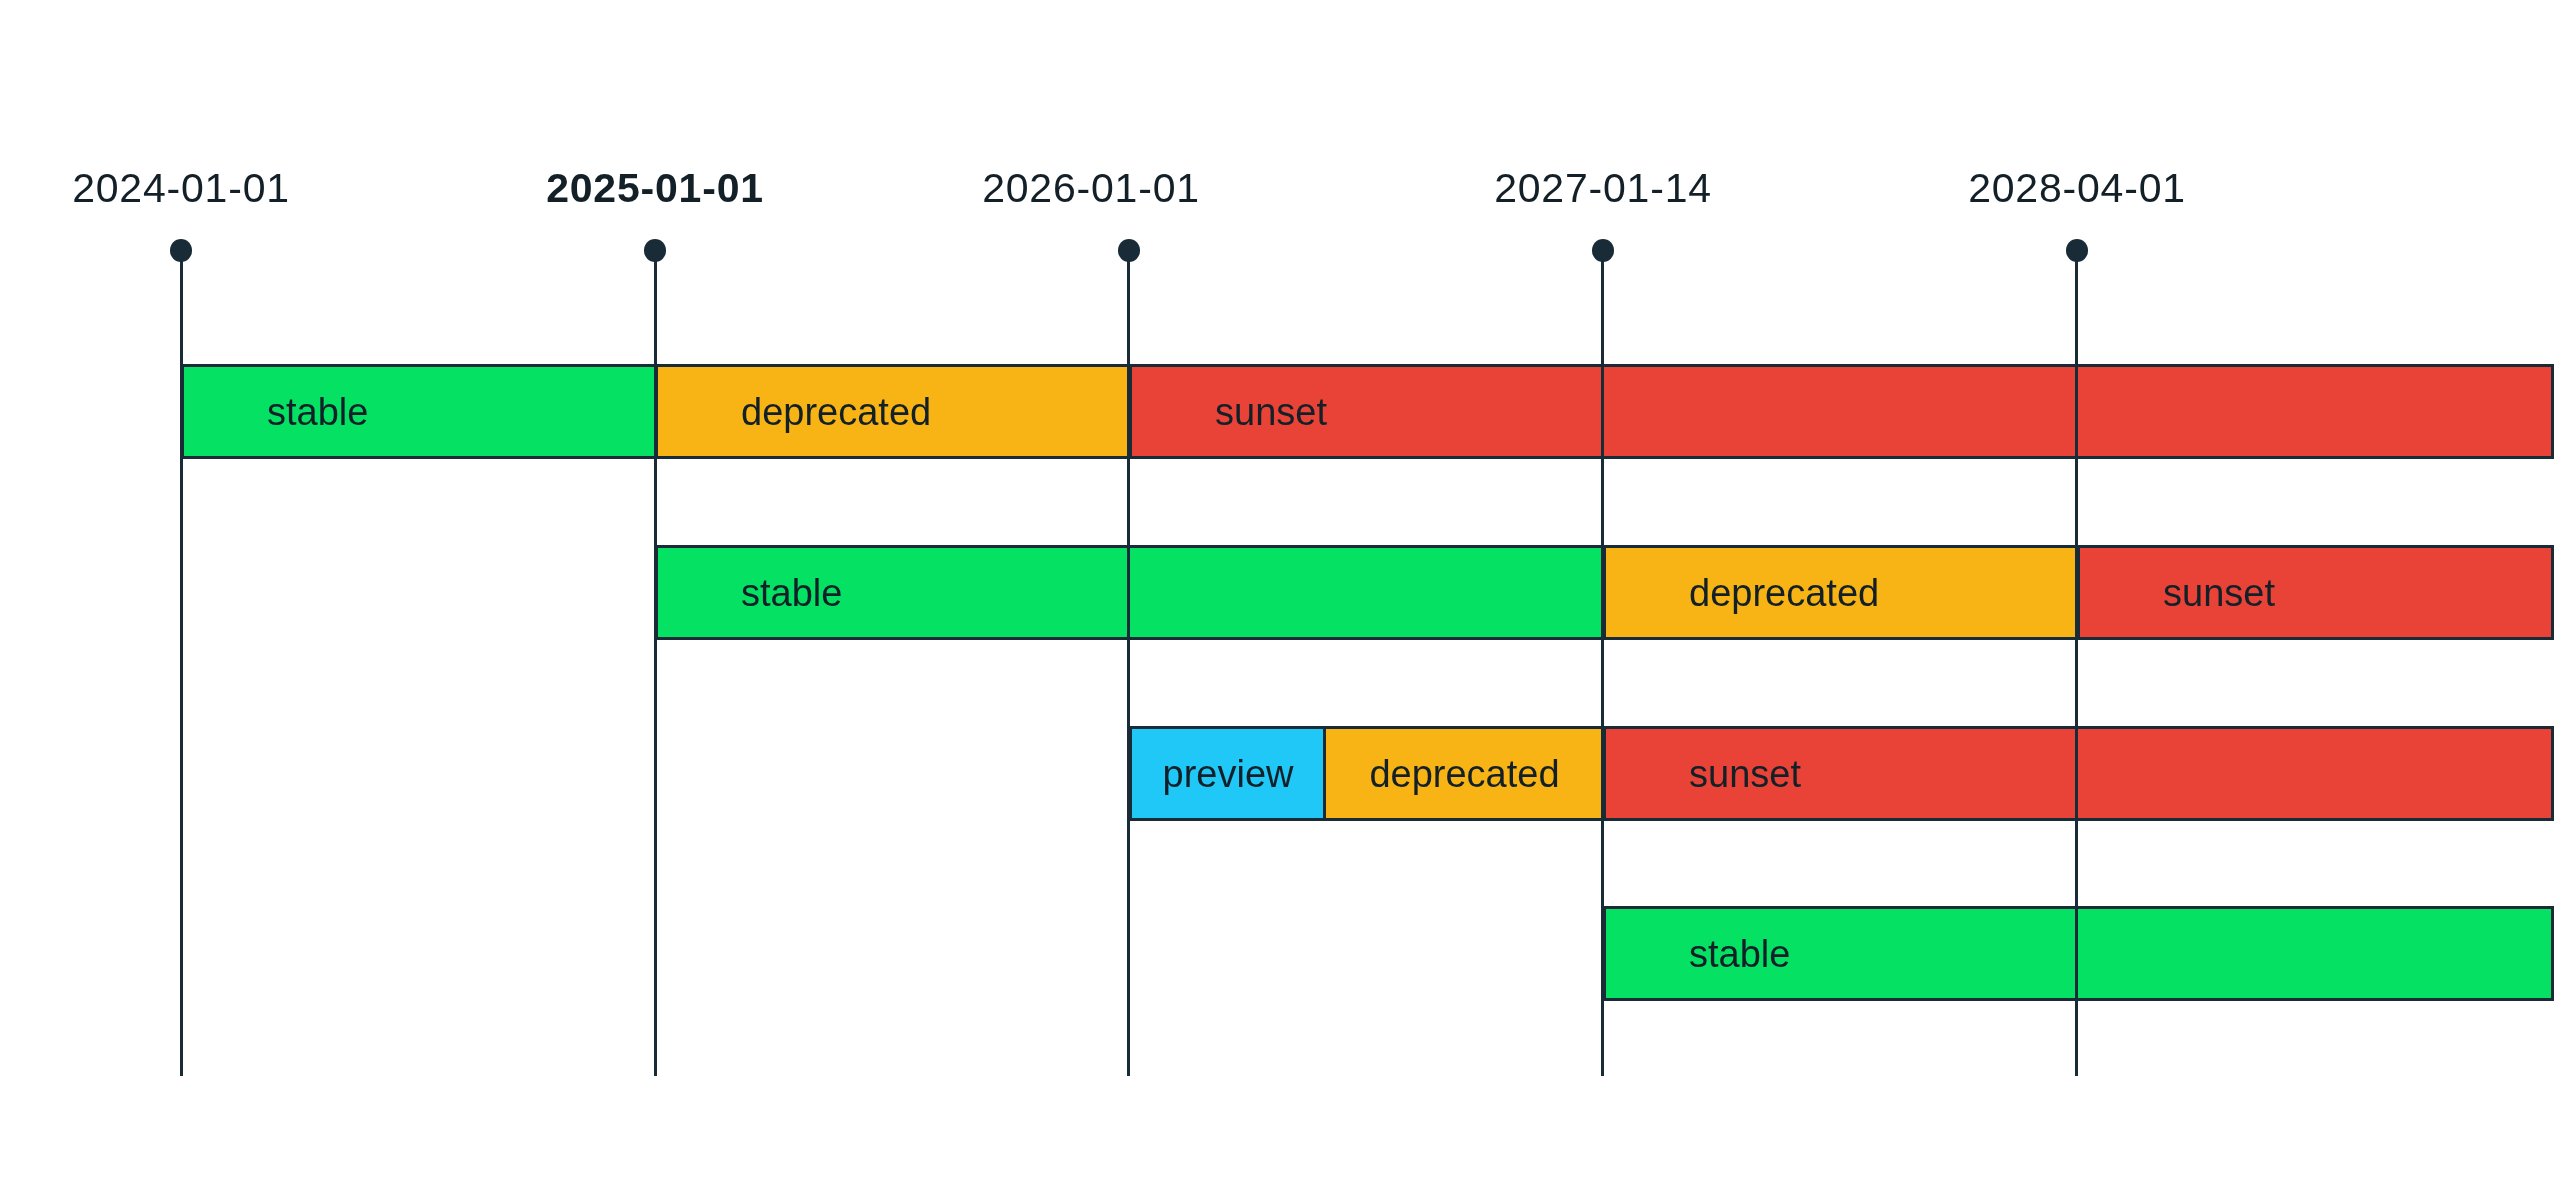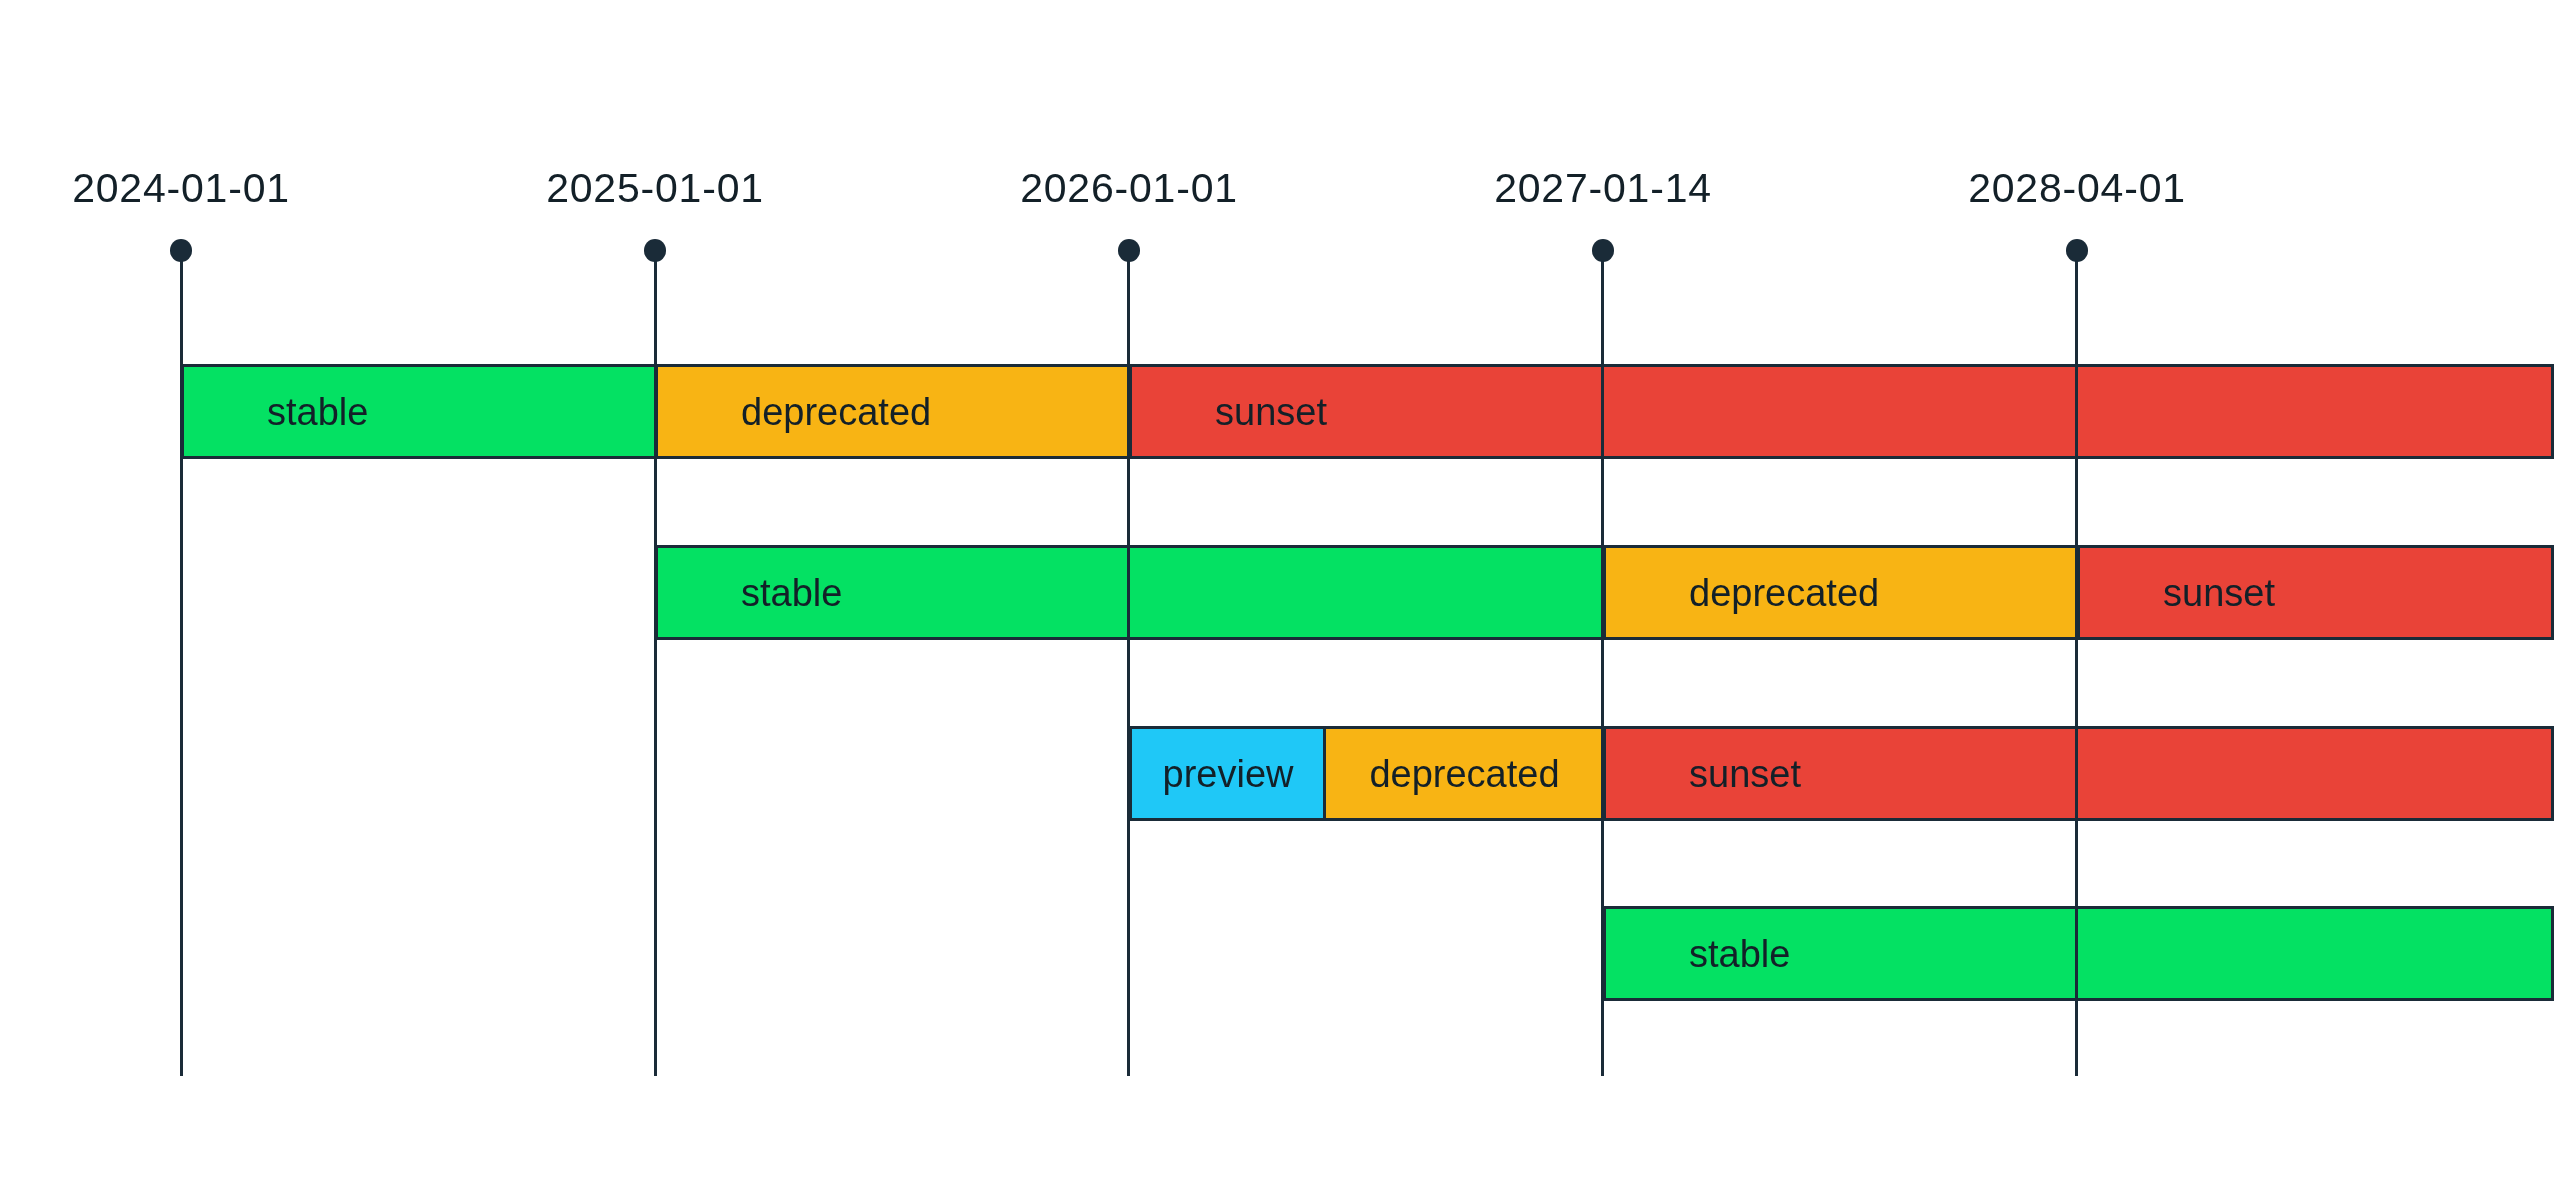--- a/index.html
+++ b/index.html
@@ -68,24 +68,24 @@
   }
 </style>
 </head>
 <body>
 
 <div class="canvas">
   <div id="axis">
       <div class="date-label" style="left: 181px;">2024-01-01</div>
       <div class="year-line" style="left: 180px; top: 250px; height: 826px;"></div>
       <div class="axis-dot" style="left: 170px; top: 239px;"></div>
-      <div class="date-label" style="left: 655px;">2025-01-01</div>
+      <div class="date-label" style="left: 655px; font-weight: bold;">2025-01-01</div>
       <div class="year-line" style="left: 654px; top: 250px; height: 826px;"></div>
       <div class="axis-dot" style="left: 644px; top: 239px;"></div>
-      <div class="date-label" style="left: 1129px;">2026-01-01</div>
+      <div class="date-label" style="left: 1091px;">2026-01-01</div>
       <div class="year-line" style="left: 1127px; top: 250px; height: 826px;"></div>
       <div class="axis-dot" style="left: 1118px; top: 239px;"></div>
       <div class="date-label" style="left: 1603px;">2027-01-14</div>
       <div class="year-line" style="left: 1601px; top: 250px; height: 826px;"></div>
       <div class="axis-dot" style="left: 1592px; top: 239px;"></div>
       <div class="date-label" style="left: 2077px;">2028-04-01</div>
       <div class="year-line" style="left: 2075px; top: 250px; height: 826px;"></div>
       <div class="axis-dot" style="left: 2066px; top: 239px;"></div>
     </div>
   <div id="rows">

